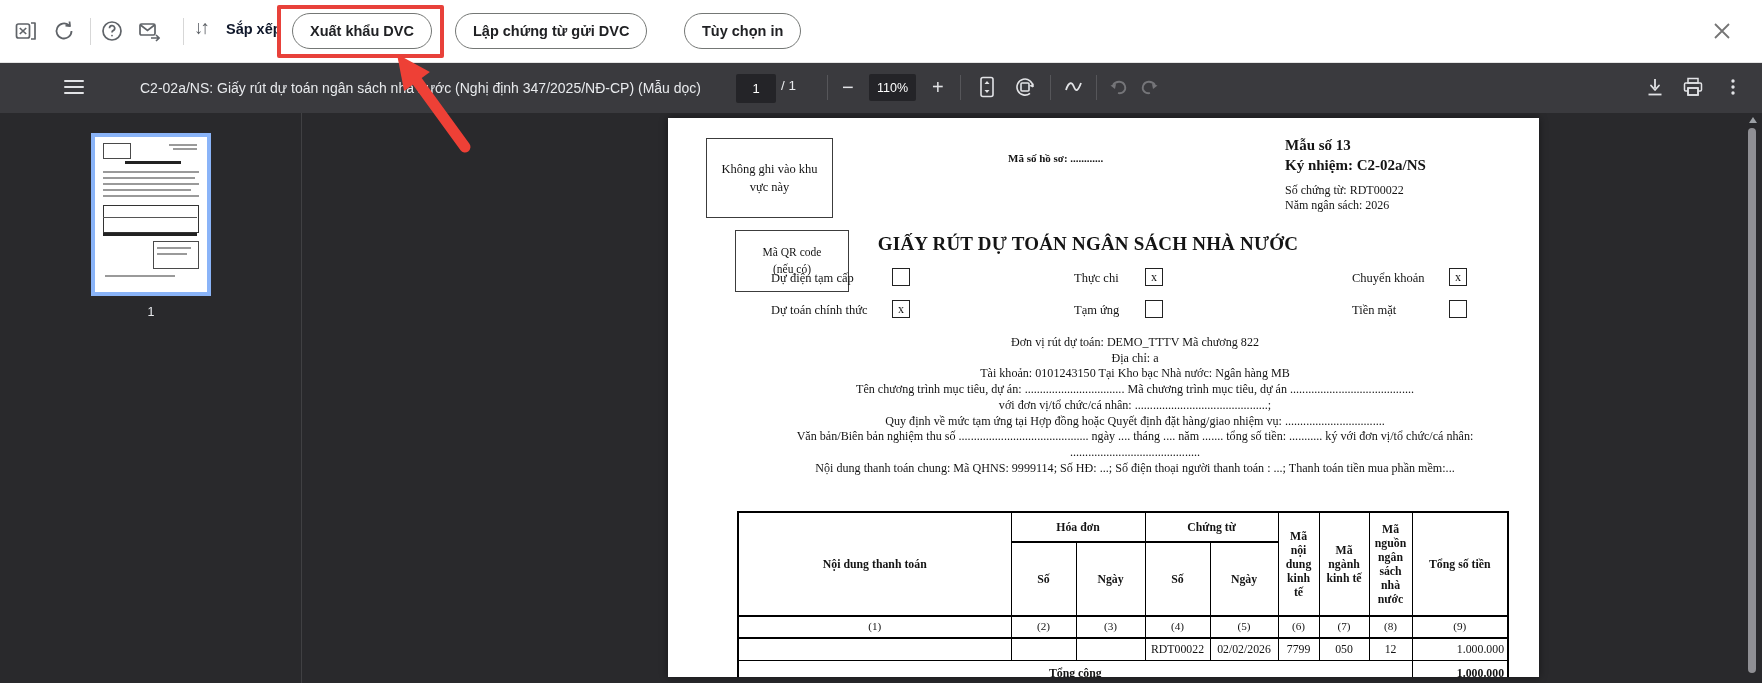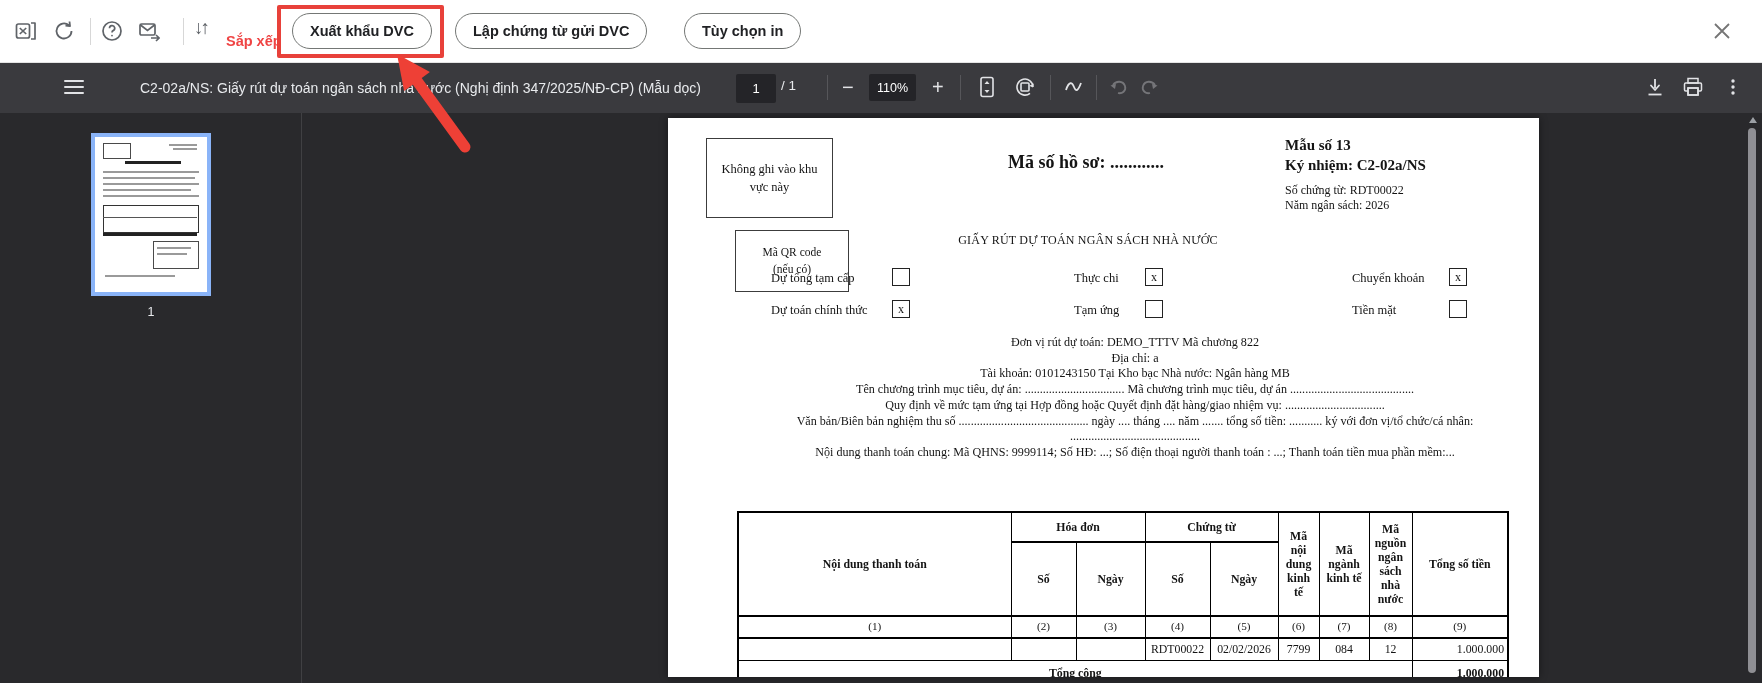--- a/index.html
+++ b/index.html
@@ -5,21 +5,21 @@
   html,body{margin:0;padding:0;background:#111;}
   .screen{position:relative;width:1762px;height:683px;background:#29292c;overflow:hidden;
           font-family:"Liberation Sans","DejaVu Sans",sans-serif;-webkit-font-smoothing:antialiased;}
 
   
   .app-bar{position:absolute;left:0;top:0;width:1762px;height:62px;background:#ffffff;
            border-bottom:1px solid #e4e4e4;z-index:10;}
   .tool-ic{position:absolute;width:24px;height:24px;color:#5f6368;cursor:pointer;}
   .tool-sep{position:absolute;top:18px;width:1px;height:27px;background:#d7d7d7;}
   .sort-glyph{position:absolute;font-size:19px;font-weight:bold;color:#5f6368;letter-spacing:-3px;top:17px;}
-  .sort-label{position:absolute;top:21px;font-size:14.5px;font-weight:600;color:#ef4444;margin-top:12px;}
+  .sort-label{position:absolute;top:21px;font-size:14.5px;font-weight:600;color:#0f172a;}
   .pill-btn{position:absolute;top:13px;height:36px;border:1px solid #747775;border-radius:18px;
             background:#fff;display:flex;align-items:center;padding:0 17px;font-size:14.5px;
             font-weight:600;color:#202124;white-space:nowrap;cursor:pointer;}
   .hl-rect{position:absolute;left:277px;top:5px;width:159px;height:45px;border:4px solid #e8413a;
            border-radius:2px;z-index:40;pointer-events:none;}
   .close-btn{position:absolute;left:1710px;top:19px;width:24px;height:24px;cursor:pointer;color:#757575;}
 
   
   .pdf-bar{position:absolute;left:0;top:62px;width:1762px;height:51px;background:#3a3a3e;z-index:5;
            color:#e2e3e6;}
@@ -58,27 +58,27 @@
             border-right:4px solid transparent;border-bottom:6px solid #9ca0a5;}
   .sb-thumb{position:absolute;left:1px;top:15px;width:8px;height:545px;background:#8f8f94;border-radius:4px;cursor:pointer;}
 
   
   .nowrite{position:absolute;left:38px;top:20px;width:127px;height:80px;border:1.5px solid #3c3c3c;
            display:flex;align-items:center;justify-content:center;text-align:center;font-size:12.5px;
            line-height:1.45;padding:0 8px;box-sizing:border-box;}
   .qrbox{position:absolute;left:67px;top:112px;width:114px;height:62px;border:1.5px solid #3c3c3c;
          display:flex;flex-direction:column;align-items:center;justify-content:center;text-align:center;
          font-size:11.5px;line-height:1.45;box-sizing:border-box;}
-  .maso{position:absolute;left:340px;top:34px;font-size:18px;font-weight:bold;}
+  .maso{position:absolute;left:340px;top:34px;font-size:11px;font-weight:bold;}
   .rhead{position:absolute;left:617px;top:18px;width:232px;text-align:left;line-height:1.32;}
   .rhead .b1{font-size:15px;font-weight:bold;}
   .rhead .b2{font-size:15px;font-weight:bold;margin-bottom:7px;}
   .rhead .s1,.rhead .s2{font-size:12px;}
-  .doc-title{position:absolute;left:0;top:115px;width:840px;text-align:center;font-size:12px;
-             font-weight:normal;letter-spacing:.2px;}
+  .doc-title{position:absolute;left:0;top:115px;width:840px;text-align:center;font-size:19px;
+             font-weight:bold;letter-spacing:.2px;}
   .cb-label{position:absolute;font-size:12.5px;white-space:nowrap;}
   .cb-box{position:absolute;width:16px;height:16px;border:1.5px solid #222;font-size:12px;
           display:flex;align-items:center;justify-content:center;line-height:1;}
   .r1l{top:153px;} .r2l{top:185px;} .r1b{top:150px;} .r2b{top:182px;}
   .c1{left:103px;} .c2{left:406px;} .c3{left:684px;}
   .b1p{left:224px;} .b2p{left:477px;} .b3p{left:781px;}
   .body-text{position:absolute;left:69px;top:217px;width:796px;font-size:12.1px;line-height:15.7px;}
   .body-text div{white-space:nowrap;text-align:center;}
 
   table.doc-tbl{position:absolute;left:69px;top:393px;width:770px;border-collapse:collapse;
@@ -235,38 +235,39 @@
 
       <div class="rhead">
         <div class="b1">Mẫu số 13</div>
         <div class="b2">Ký nhiệm: C2-02a/NS</div>
         <div class="s1">Số chứng từ: RDT00022</div>
         <div class="s2">Năm ngân sách: 2026</div>
       </div>
 
       <div class="doc-title">GIẤY RÚT DỰ TOÁN NGÂN SÁCH NHÀ NƯỚC</div>
 
-      <span class="cb-label r1l c1">Dự tổng tạm cấp</span>
+      <span class="cb-label r1l c1">Dự điện tạm cấp</span>
       <span class="cb-box r1b b1p"></span>
       <span class="cb-label r1l c2">Thực chi</span>
       <span class="cb-box r1b b2p">x</span>
       <span class="cb-label r1l c3">Chuyển khoản</span>
       <span class="cb-box r1b b3p">x</span>
       <span class="cb-label r2l c1">Dự toán chính thức</span>
       <span class="cb-box r2b b1p">x</span>
       <span class="cb-label r2l c2">Tạm ứng</span>
       <span class="cb-box r2b b2p"></span>
       <span class="cb-label r2l c3">Tiền mặt</span>
       <span class="cb-box r2b b3p"></span>
 
       <div class="body-text">
         <div>Đơn vị rút dự toán: DEMO_TTTV   Mã chương 822</div>
         <div>Địa chỉ: a</div>
         <div>Tài khoản: 0101243150         Tại Kho bạc Nhà nước: Ngân hàng MB</div>
         <div>Tên chương trình mục tiêu, dự án: .................................     Mã chương trình mục tiêu, dự án .........................................</div>
+        <div>với đơn vị/tổ chức/cá nhân: ............................................;</div>
         <div>Quy định về mức tạm ứng tại Hợp đồng hoặc Quyết định đặt hàng/giao nhiệm vụ: .................................</div>
         <div>Văn bản/Biên bản nghiệm thu số ........................................... ngày .... tháng .... năm .......  tổng số tiền: ........... ký với đơn vị/tổ chức/cá nhân:</div>
         <div>...........................................</div>
         <div>Nội dung thanh toán chung: Mã QHNS: 9999114; Số HĐ: ...; Số điện thoại người thanh toán : ...; Thanh toán tiền mua phần mềm:...</div>
       </div>
 
       <table class="doc-tbl">
         <colgroup>
           <col style="width:273px">
             <col style="width:65px">
@@ -305,21 +306,21 @@
           <td>(8)</td>
           <td>(9)</td>
         </tr>
         <tr class="row-data">
           <td></td>
           <td></td>
           <td></td>
           <td>RDT00022</td>
           <td>02/02/2026</td>
           <td>7799</td>
-          <td>084</td>
+          <td>050</td>
           <td>12</td>
           <td class="amt">1.000.000</td>
         </tr>
         <tr class="row-total">
           <td colspan="8" class="tlab">Tổng cộng</td>
           <td class="amt">1.000.000</td>
         </tr>
       </tbody>
         </table>
     </div>

